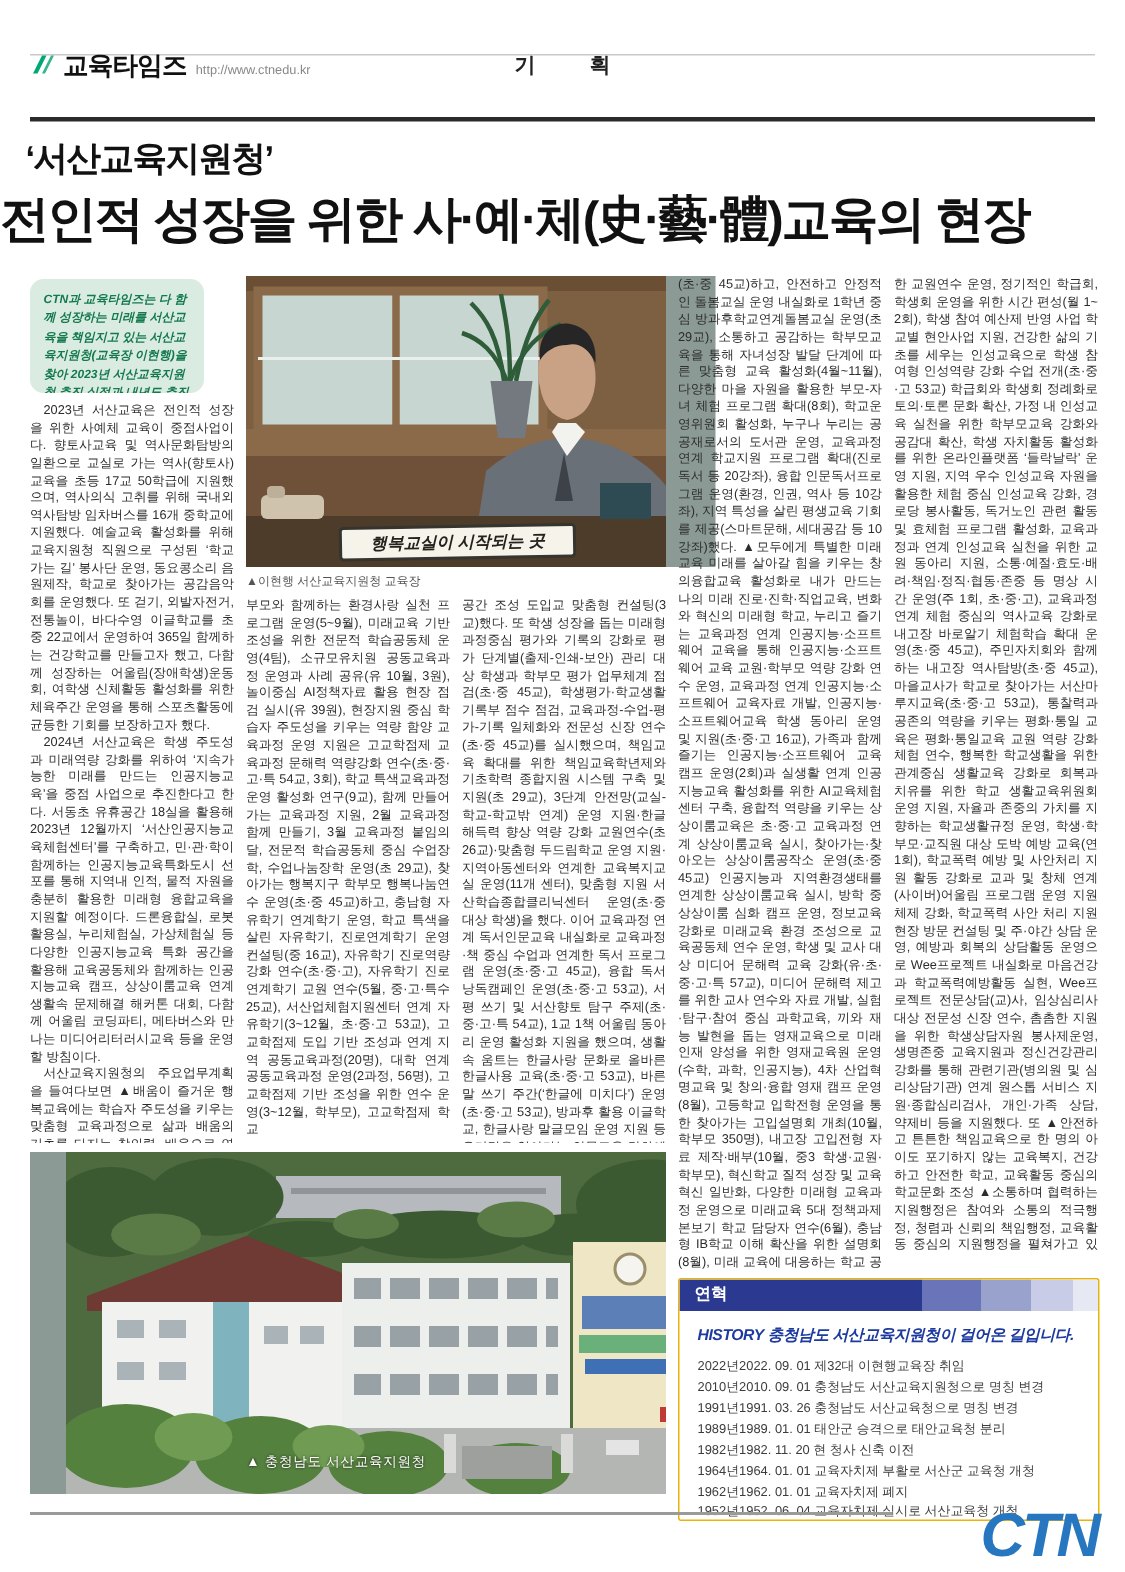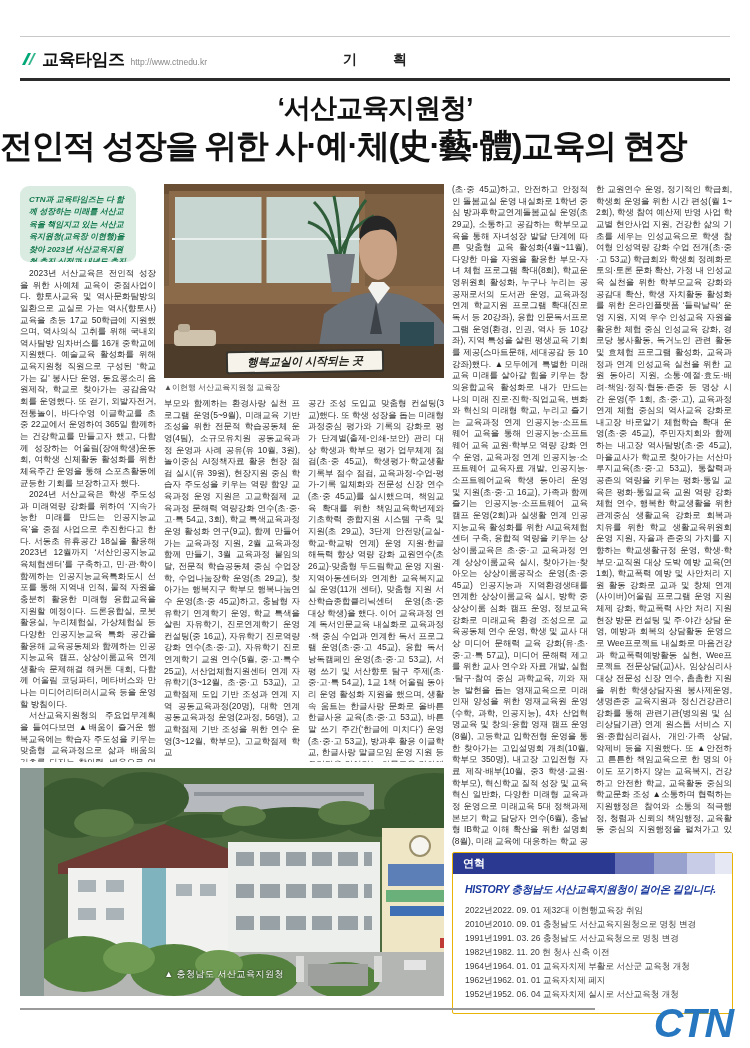--- a/index.html
+++ b/index.html
@@ -4,55 +4,55 @@
 <style>
   * { margin:0; padding:0; box-sizing:border-box; }
   html,body { background:#ffffff; }
   .page {
     position:relative; width:750px; height:1048px; margin:0 auto;
     background:#ffffff; overflow:hidden;
     font-family:"Liberation Sans", sans-serif; color:#222;
   }
   
   .topline { position:absolute; left:20px; right:20px; top:36px; height:1px; background:#c9c9c9; }
-  .masthead { position:absolute; left:20px; right:20px; top:46px; height:28px; }
+  .masthead { position:absolute; left:20px; right:20px; top:30px; height:28px; }
   .brand { position:absolute; left:0; top:2px; display:flex; align-items:baseline; gap:6px; }
   .brand-mark { position:relative; top:2px; display:inline-block; width:16px; height:15px; }
   .brand-name { font-size:17px; font-weight:800; color:#111; letter-spacing:-0.5px; }
   .brand-url { font-size:8.5px; color:#888; }
   .section { position:absolute; left:0; right:0; top:5px; text-align:center;
              font-size:14px; font-weight:700; color:#222; letter-spacing:16px; text-indent:16px; }
   .issue { position:absolute; right:0; top:0; display:flex; align-items:center; gap:10px; }
   .issue-date { font-size:9px; color:#333; }
   .issue-page { font-size:21px; font-weight:700; color:#111; border-left:1px solid #999; padding-left:10px; line-height:24px; }
   .rule-heavy { position:absolute; left:20px; right:20px; top:78px; height:3px; background:#2b2b2b; }
   
-  .hl1 { position:absolute; left:0; right:0; top:90px; text-align:center;
-         font-size:27px; font-weight:800; color:#111; letter-spacing:-1px; }
+  .hl1 { position:absolute; left:0; right:0; top:90px; text-align:left;
+         font-size:23px; font-weight:800; color:#111; letter-spacing:-1px;padding-left:17px; }
   .hl2 { position:absolute; left:0; right:0; top:124px; text-align:left;
          font-size:33px; font-weight:800; color:#111; letter-spacing:-1.5px; }
   
   .lead-box {
     position:absolute; left:20px; top:186px; width:116px; height:76px;
     background:#daecE1; background:#daece1; border-radius:9px; padding:8px 9px;
     font-size:8px; line-height:1.55; font-style:italic; font-weight:700; color:#15794e;
     overflow:hidden;
   }
   
   .col { position:absolute; width:136px; font-size:8.5px; line-height:1.37; color:#2c2c2c;
          text-align:justify; overflow:hidden; word-break:break-all; }
   .col p { text-indent:9px; margin:0; }
   .col1 { left:20px;  top:268px; height:494px; }
   .col2 { left:164px; top:398px; height:364px; }
   .col3 { left:308px; top:398px; height:364px; }
   .col4 { left:452px; top:184px; height:662px; }
   .col5 { left:596px; top:184px; height:652px; }
   
   .photo { position:absolute; overflow:hidden; background:#8b9a94; }
-  .photo-director { left:164px; top:184px; width:280px; height:194px; }
+  .photo-director { left:164px; top:184px; width:313px; height:194px; }
   .photo-building { left:20px; top:768px; width:424px; height:228px;padding-left:24px; }
   .caption { position:absolute; font-size:8px; color:#555; }
   .cap-director { left:164px; top:382px; width:280px; }
   .cap-building { position:absolute; left:34%; top:200px; font-size:9px; color:#fff;
                   text-shadow:0 0 2px rgba(0,0,0,.85); letter-spacing:0.5px; }
   .nameplate {
     position:absolute; left:62px; top:166px; width:158px; height:23px;
     background:#f6f3ea; border:2px solid #35342f; border-radius:3px;
     font-size:11px; font-weight:800; font-style:italic; color:#23221d;
     display:flex; align-items:center; justify-content:center; transform:rotate(-1deg);
@@ -228,20 +228,21 @@
   </div>
 
   <div class="history-box">
     <div class="history-bar">연혁</div>
     <div class="history-body">
       <div class="history-title">HISTORY 충청남도 서산교육지원청이 걸어온 길입니다.</div>
       <ul class="history-list">
         <li>2022년2022. 09. 01 제32대 이현행교육장 취임</li>
         <li>2010년2010. 09. 01 충청남도 서산교육지원청으로 명칭 변경</li>
         <li>1991년1991. 03. 26 충청남도 서산교육청으로 명칭 변경</li>
+        <li>1989년1989. 01. 01 태안군 승격으로 태안교육청 분리</li>
         <li>1982년1982. 11. 20 현 청사 신축 이전</li>
         <li>1964년1964. 01. 01 교육자치제 부활로 서산군 교육청 개청</li>
         <li>1962년1962. 01. 01 교육자치제 폐지</li>
         <li>1952년1952. 06. 04 교육자치제 실시로 서산교육청 개청</li>
       </ul>
     </div>
   </div>
 
   <div class="bottomline"></div>
   <div class="ctn-logo">CTN</div>

